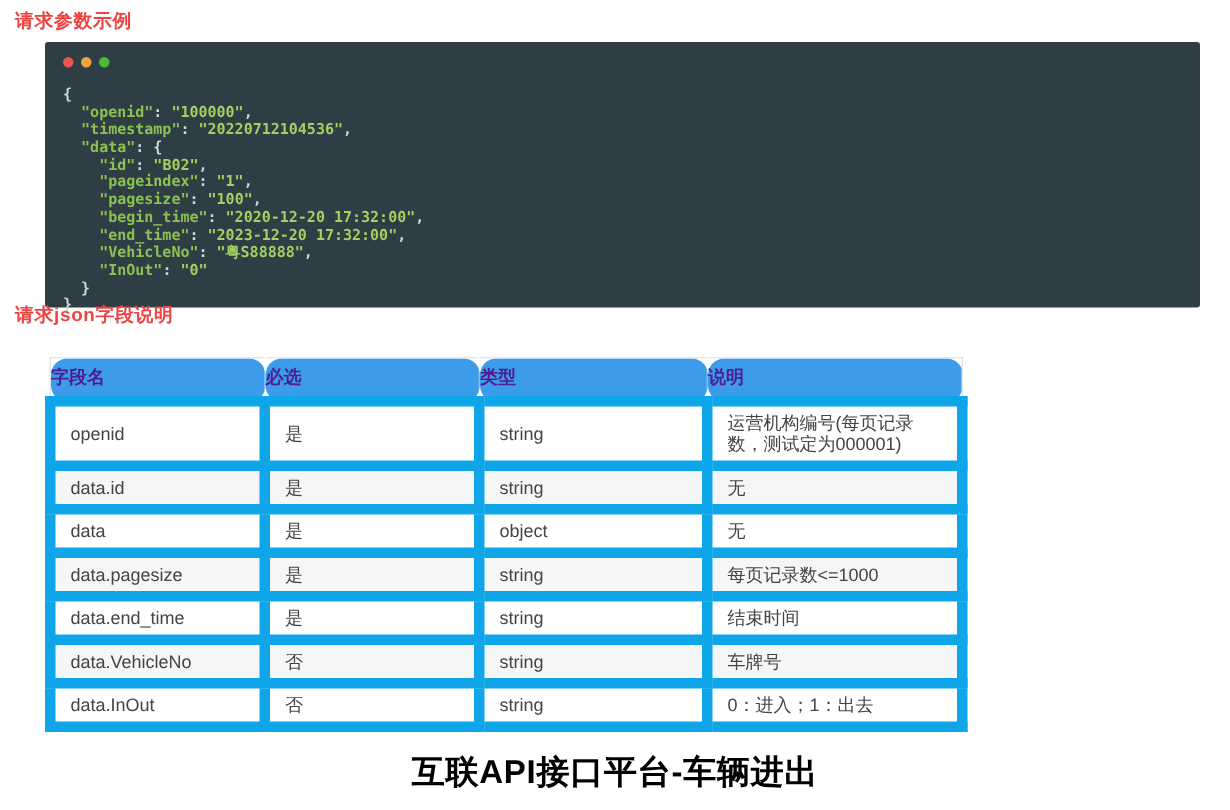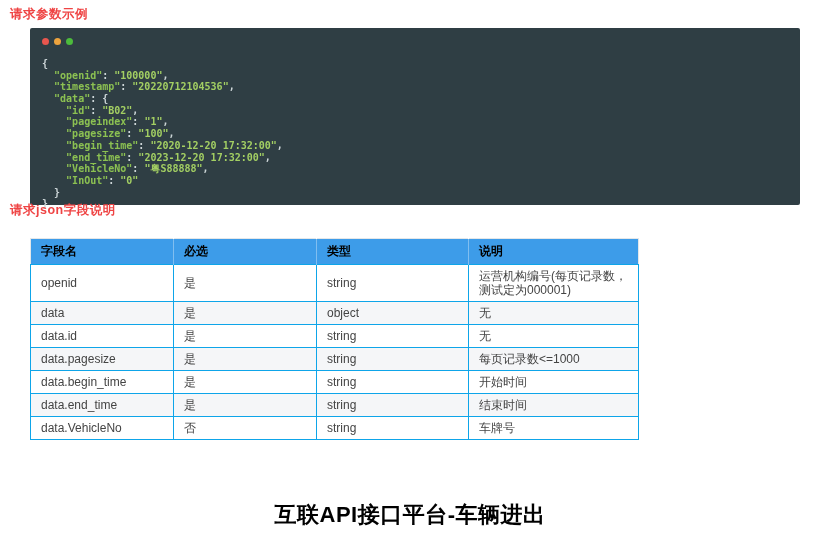--- a/index.html
+++ b/index.html
@@ -34,31 +34,32 @@
   .c-k{color:var(--c-key,#8cc152);}
   .c-v{color:var(--c-val,#a3cf63);}
   .c-p{color:var(--c-punct,#cdd6d8);}
 
   
   .fields-table{
     position:absolute;left:30px;top:238px;width:608px;border-collapse:collapse;
     font-size:12px;table-layout:fixed;
   }
   .fields-table th{
-    background:var(--table-header-bg,#3d9ce9);color:#000000;font-weight:bold;
-    text-align:left;padding:4px 10px;height:14px;font-size:12px;
+    background:var(--table-header-bg,#3d9ce9);color:#4c1d95;font-weight:bold;
+    text-align:left;padding:4px 0;height:14px;font-size:12px;
     border-left:1px solid rgba(255,255,255,0.35);
+    border-radius:11px;
   }
   .fields-table th:first-child{border-left:none;}
   .fields-table col.c1{width:143px;}
   .fields-table col.c2{width:143px;}
   .fields-table col.c3{width:152px;}
   .fields-table col.c4{width:170px;}
   .fields-table td{
-    border:1px solid #0ea5e9;color:#444444;padding:4px 10px;line-height:14px;
+    border:7px solid #0ea5e9;color:#444444;padding:4px 10px;line-height:14px;
     height:13px;vertical-align:middle;background:#ffffff;
   }
   .fields-table tbody tr:nth-child(even) td{background:#f5f6f8;}
   .fields-table{border:1px solid #e4e7e9;}
 
   
   .footer-title{
     position:absolute;left:0;top:500px;width:820px;text-align:center;
     font-size:22px;font-weight:700;color:#000000;letter-spacing:0.5px;
   }
@@ -97,53 +98,53 @@
         </tr>
     </thead>
     <tbody id="tbody">
         <tr>
           <td>openid</td>
           <td>是</td>
           <td>string</td>
           <td>运营机构编号(每页记录数，测试定为000001)</td>
         </tr>
         <tr>
+          <td>data.id</td>
+          <td>是</td>
+          <td>string</td>
+          <td>无</td>
+        </tr>
+        <tr>
           <td>data</td>
           <td>是</td>
           <td>object</td>
-          <td>无</td>
-        </tr>
-        <tr>
-          <td>data.id</td>
-          <td>是</td>
-          <td>string</td>
           <td>无</td>
         </tr>
         <tr>
           <td>data.pagesize</td>
           <td>是</td>
           <td>string</td>
           <td>每页记录数&lt;=1000</td>
-        </tr>
-        <tr>
-          <td>data.begin_time</td>
-          <td>是</td>
-          <td>string</td>
-          <td>开始时间</td>
         </tr>
         <tr>
           <td>data.end_time</td>
           <td>是</td>
           <td>string</td>
           <td>结束时间</td>
         </tr>
         <tr>
           <td>data.VehicleNo</td>
           <td>否</td>
           <td>string</td>
           <td>车牌号</td>
         </tr>
+        <tr>
+          <td>data.InOut</td>
+          <td>否</td>
+          <td>string</td>
+          <td>0：进入；1：出去</td>
+        </tr>
       </tbody>
   </table>
 
   <div class="footer-title">互联API接口平台-车辆进出</div>
 
 </div>
 
 </body></html>

